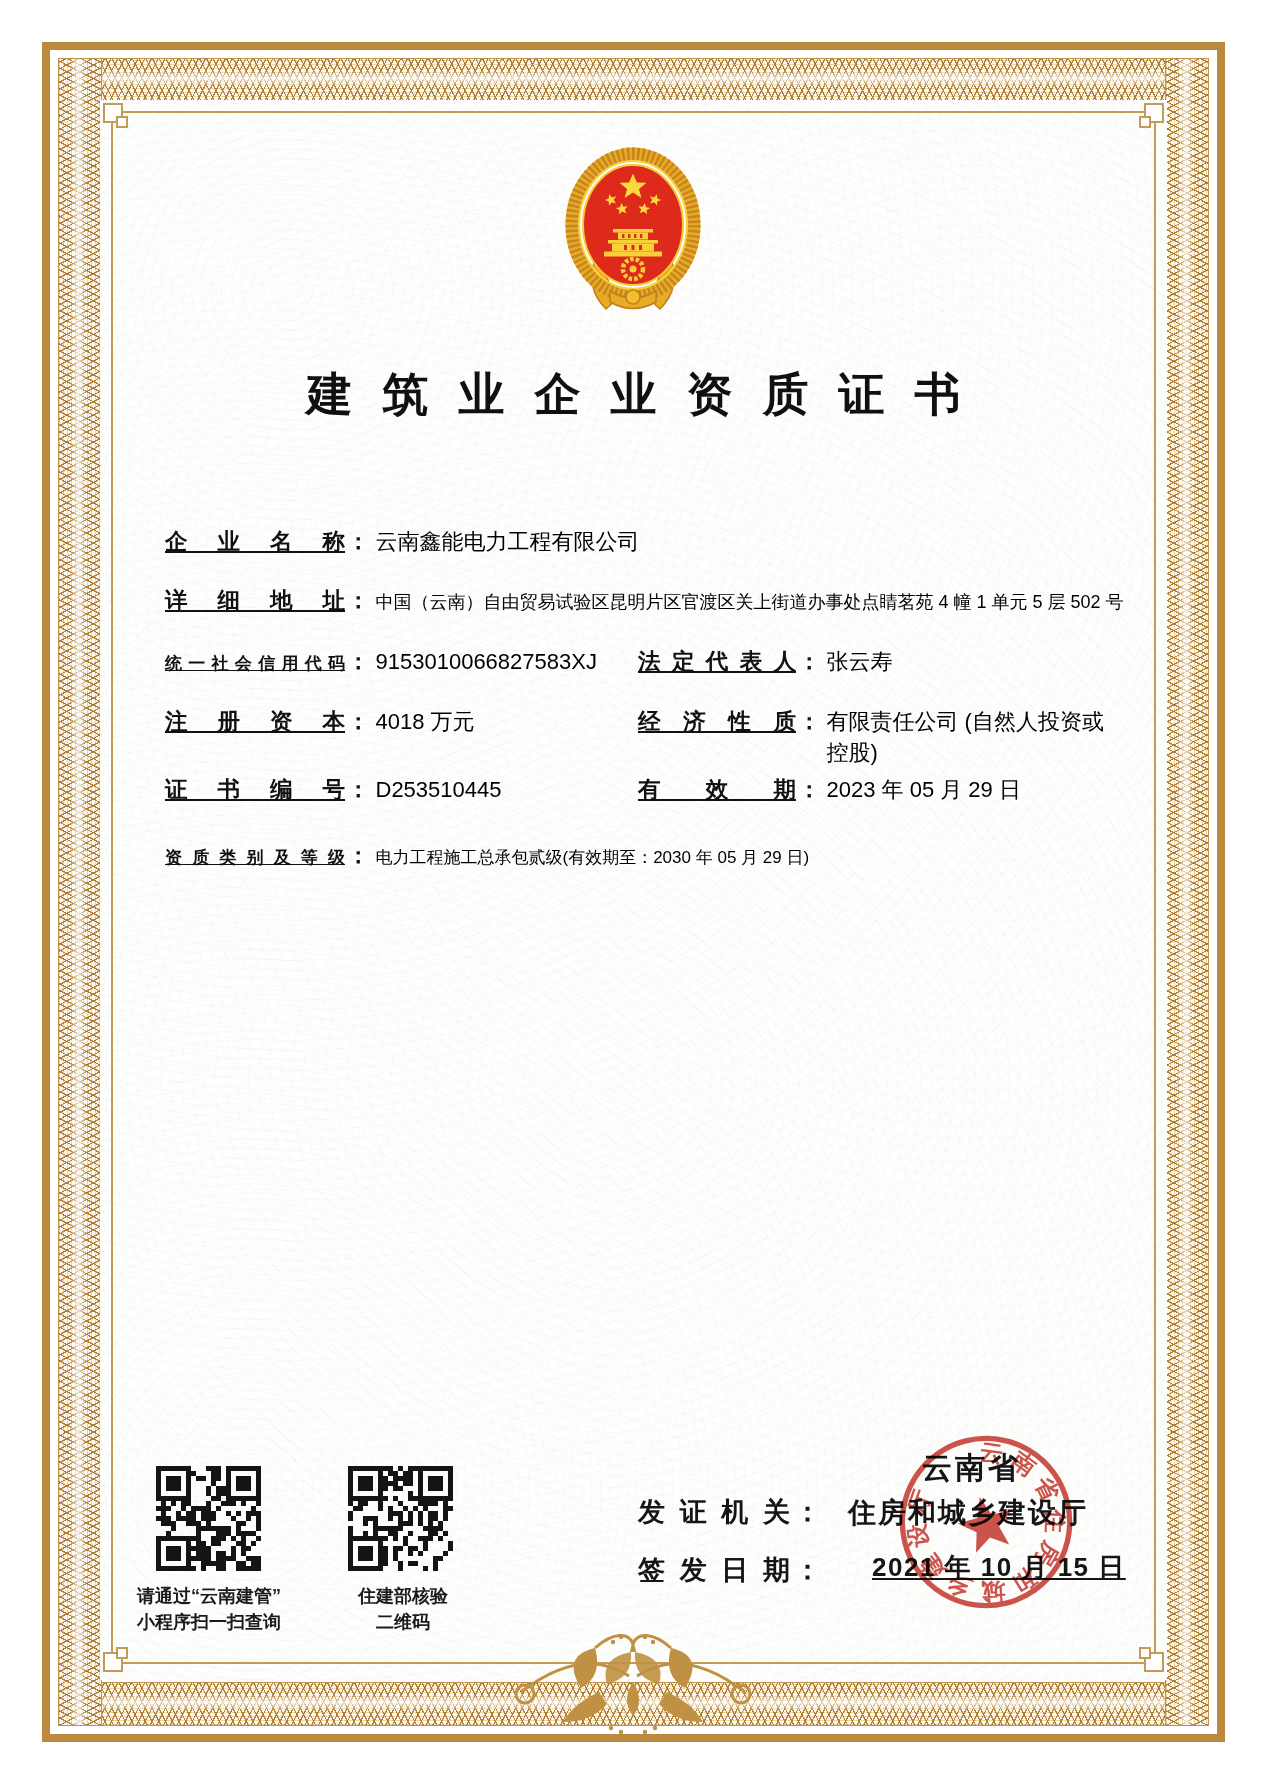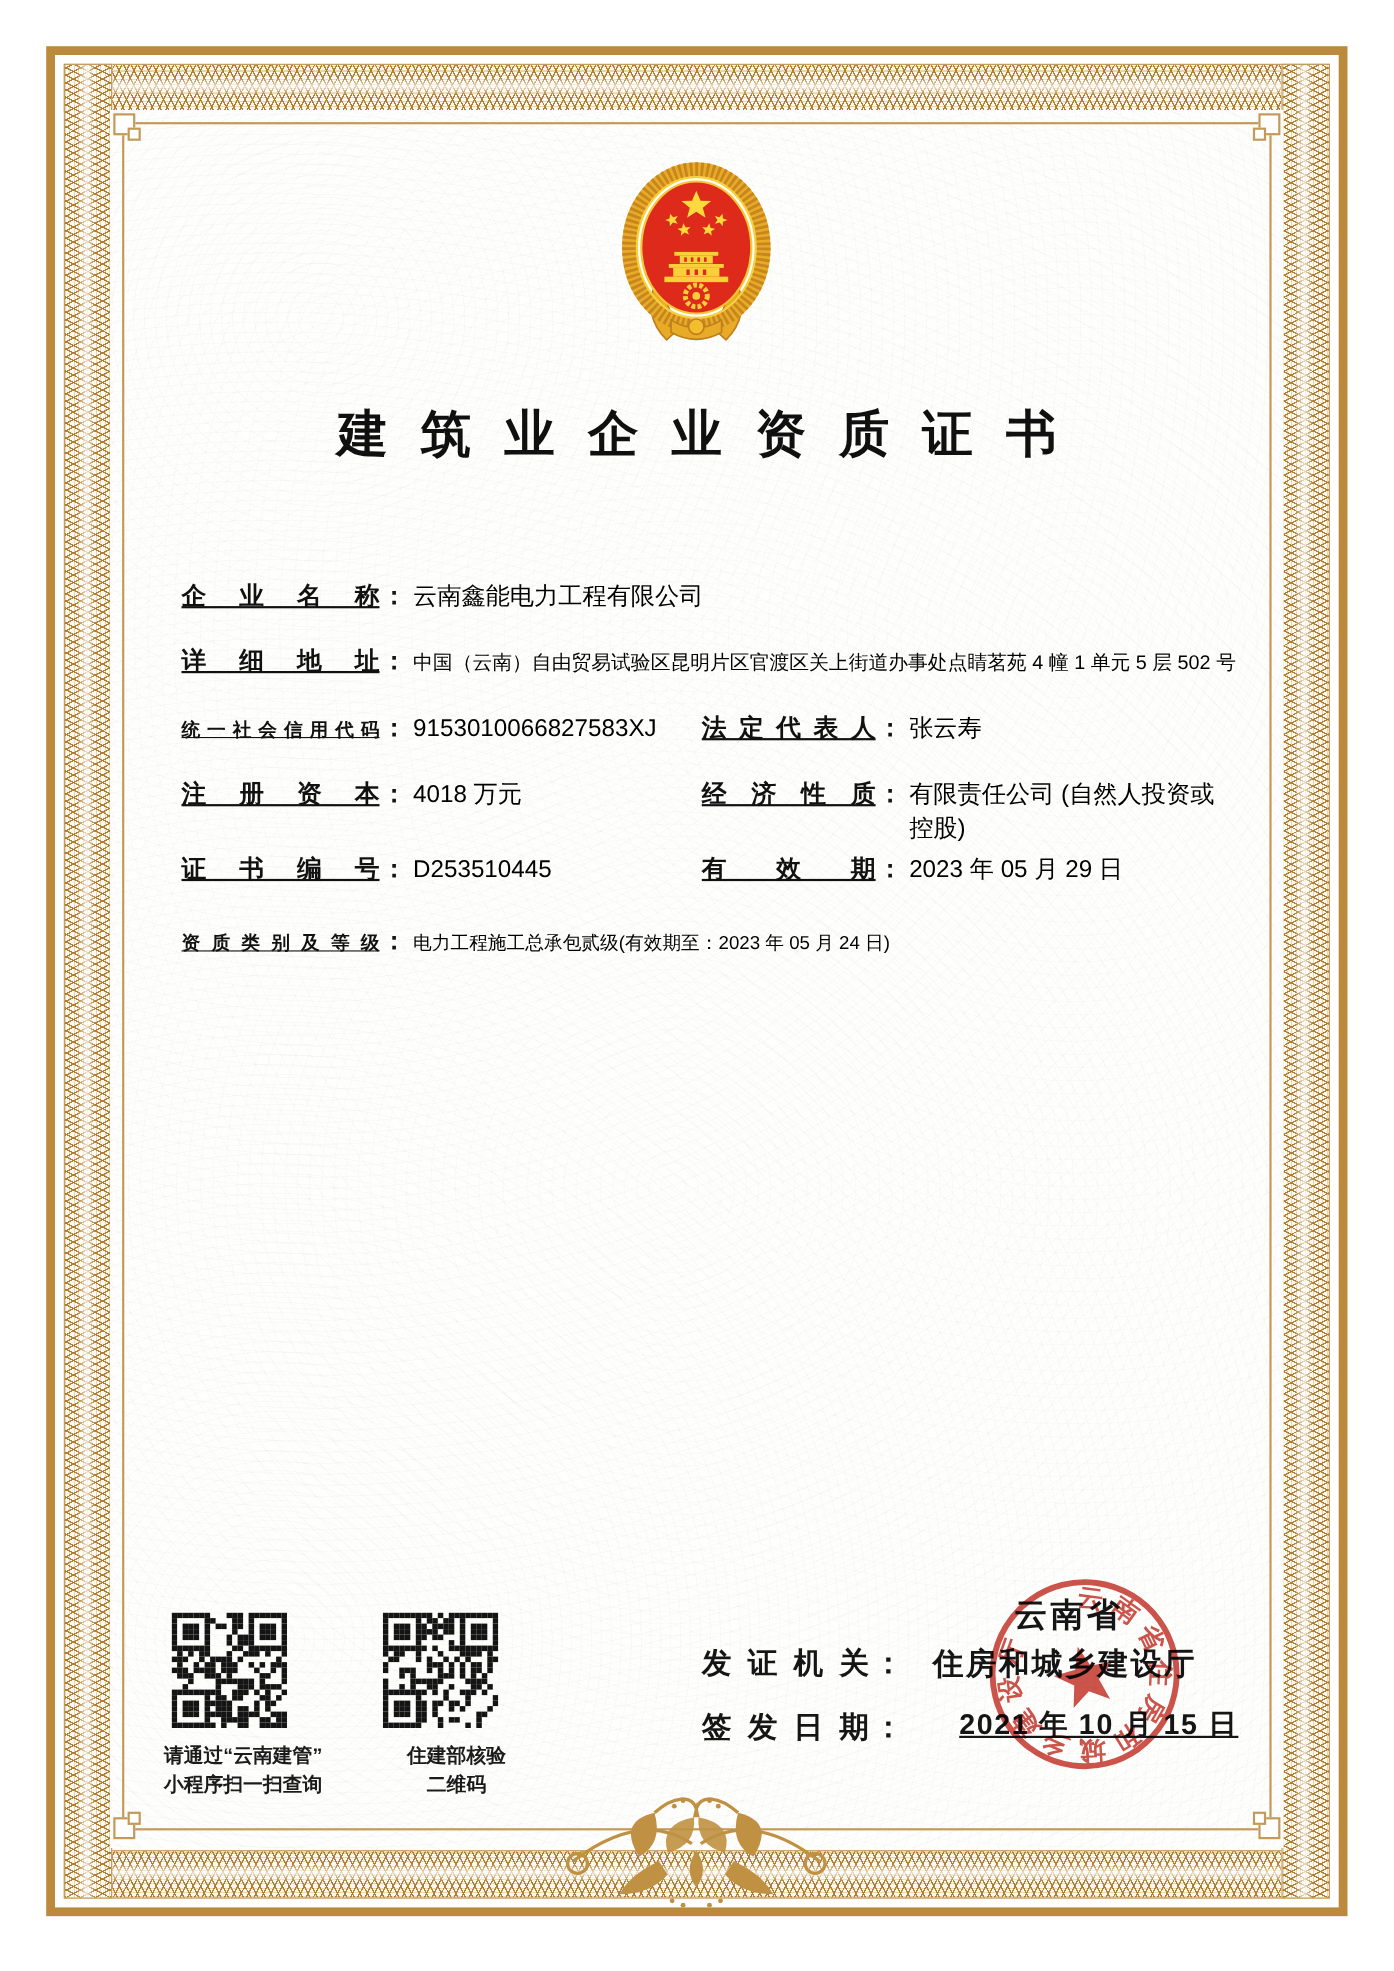--- a/index.html
+++ b/index.html
@@ -75,21 +75,21 @@
   .issuer-name { position:absolute; left:848px; top:1494px; font-size:28px; font-weight:bold;
     letter-spacing:2px; z-index:4; white-space:nowrap; }
   .issue-date { position:absolute; left:872px; top:1550px; font-size:26px; font-weight:bold;
     letter-spacing:1.5px; z-index:4; white-space:nowrap;text-decoration:underline; }
   .seal { position:absolute; left:896px; top:1432px; width:180px; height:180px; z-index:6;
     opacity:.85; mix-blend-mode:multiply; transform:rotate(-14deg); }
   .qr { position:absolute; width:105px; height:105px; z-index:3; }
   .qr svg { display:block; }
   #qr1 { left:156px; top:1466px; } #qr2 { left:348px; top:1466px; }
   .qr-cap { position:absolute; width:240px; text-align:center; font-size:18px; font-weight:bold;
-    color:#1b1b1b; z-index:3; white-space:nowrap;padding-left:12px; }
+    color:#1b1b1b; z-index:3; white-space:nowrap; }
   .cap-l1 { left:89px;  top:1584px; } .cap-l2 { left:89px;  top:1610px; }
   .cap-r1 { left:283px; top:1584px; } .cap-r2 { left:283px; top:1610px; }
 </style>
 </head>
 <body>
 
 <div class="page">
 
   <div class="frame-outer"></div>
   <div class="band h top"></div>
@@ -218,21 +218,21 @@
       <span class="val">D253510445</span>
   </div>
   <div class="f fr" style="top:774px">
     <span class="lab rw">有效期</span>
       <span class="col">：</span>
       <span class="val">2023 年 05 月 29 日</span>
   </div>
   <div class="f fl" style="top:840px">
     <span class="lab sm">资质类别及等级</span>
       <span class="col">：</span>
-      <span class="val qual">电力工程施工总承包贰级(有效期至：2023 年 05 月 24 日)</span>
+      <span class="val qual">电力工程施工总承包贰级(有效期至：2030 年 05 月 29 日)</span>
   </div>
 
   <div class="issuer-region">云南省</div>
   <div class="ffoot" style="left:638px; top:1494px">
     <span class="lab">发证机关</span>
       <span class="col">：</span>
   </div>
   <div class="issuer-name">住房和城乡建设厅</div>
   <div class="ffoot" style="left:638px; top:1552px">
     <span class="lab">签发日期</span>

